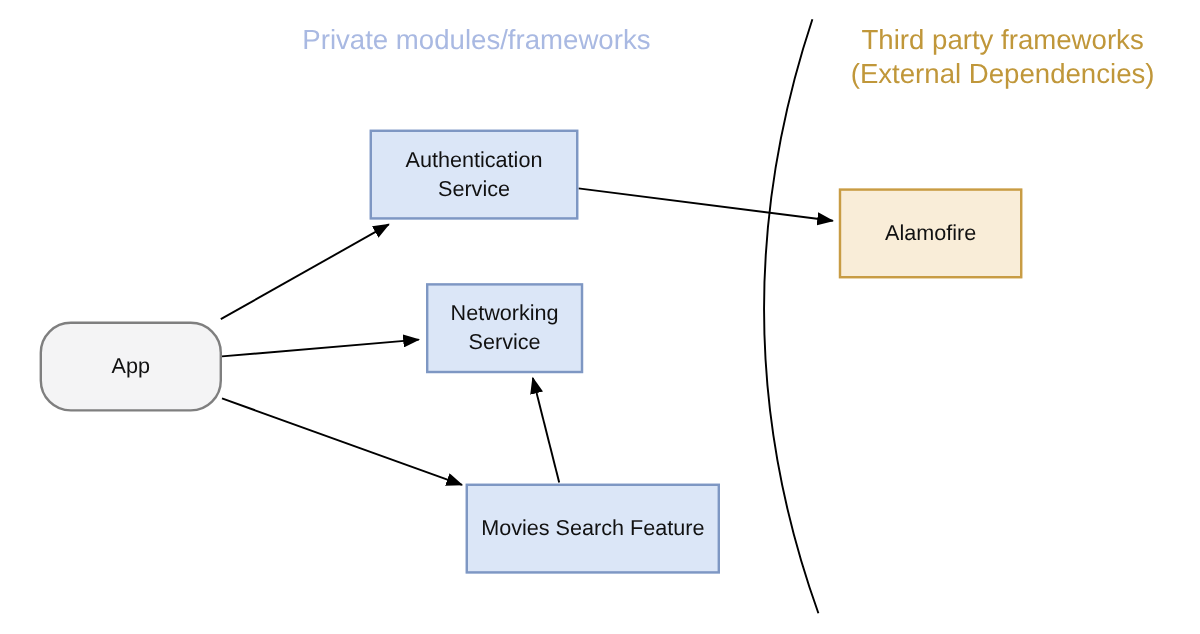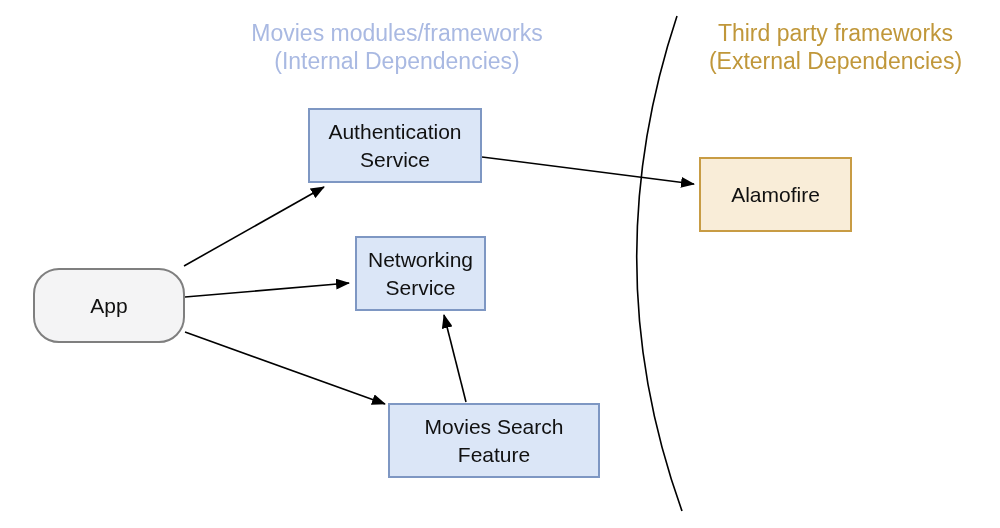--- a/index.html
+++ b/index.html
@@ -22,21 +22,21 @@
     width: 1000px;
     height: 528px;
   }
   .node {
     position: absolute;
     box-sizing: border-box;
     display: flex;
     align-items: center;
     justify-content: center;
     text-align: center;
-    font-size: 21px;
+    font-size: 18px;
     line-height: 1.32;
     color: #111111;
     border: 2px solid;
     padding: 2px 6px;
   }
   .node-gray {
     background: #f4f4f5;
     border-color: #7f7f7f;
   }
   .node-blue {
@@ -89,22 +89,21 @@
     <line x1="185" y1="297" x2="349" y2="283" stroke="#000000" stroke-width="1.6" marker-end="url(#arrowhead)"></line>
 
     <line x1="185" y1="332" x2="385" y2="404" stroke="#000000" stroke-width="1.6" marker-end="url(#arrowhead)"></line>
 
     <line x1="466" y1="402" x2="444" y2="315" stroke="#000000" stroke-width="1.6" marker-end="url(#arrowhead)"></line>
 
     <line x1="482" y1="157" x2="694" y2="184" stroke="#000000" stroke-width="1.6" marker-end="url(#arrowhead)"></line>
   </svg>
 
   <div class="zone-header zone-header-internal">
-    <div>Movies modules/frameworks</div>
-    <div>(Internal Dependencies)</div>
+    <div>Private modules/frameworks</div>
   </div>
 
   <div class="zone-header zone-header-external">
     <div>Third party frameworks</div>
     <div>(External Dependencies)</div>
   </div>
 
   <div class="node node-gray node-app">
     <span>App</span>
   </div>

